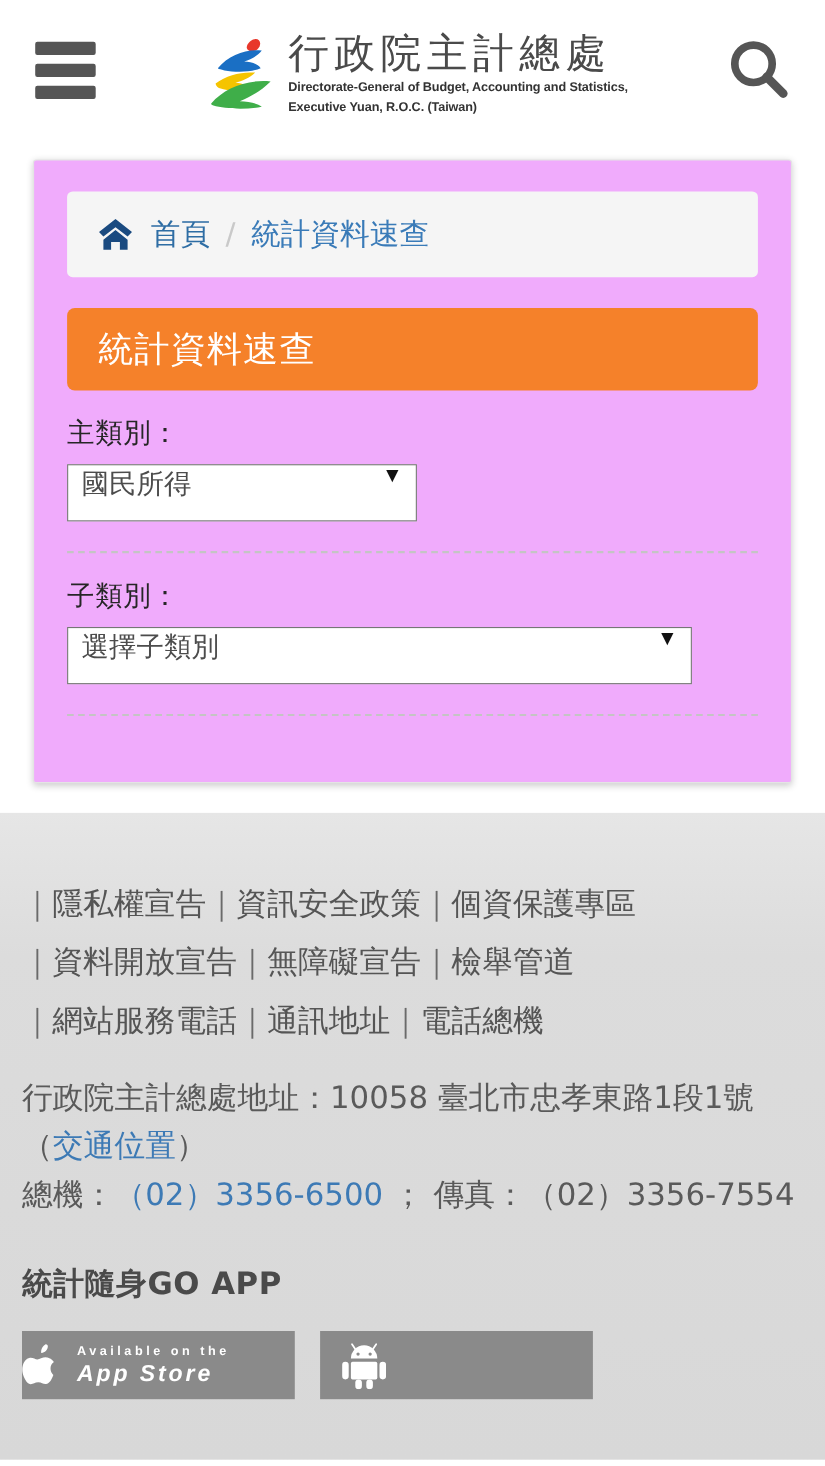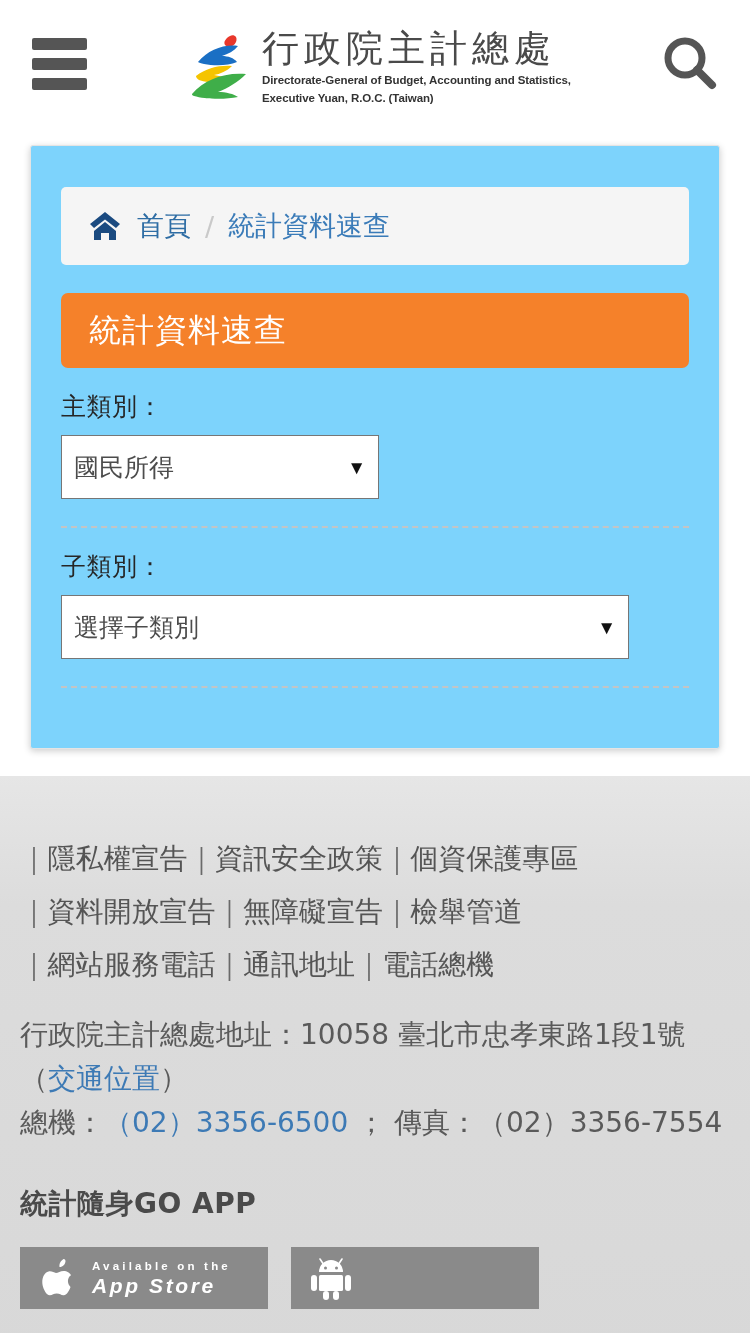--- a/index.html
+++ b/index.html
@@ -81,25 +81,25 @@
     height: 64px;
     cursor: pointer;
   }
 
   
   .page-wrap {
     background: #ffffff;
     padding: 15px 30px 27px 30px;
   }
   .card {
-    background: #7dd3fc;
+    background: #f0abfc;
     border: 1px solid #e4e4e4;
     border-radius: 3px;
     box-shadow: 0 2px 7px rgba(0,0,0,0.20);
-    padding: 41px 30px 60px 30px;
+    padding: 28px 30px 60px 30px;
   }
 
   .breadcrumb {
     background: #f5f5f5;
     border-radius: 5px;
     height: 78px;
     display: flex;
     align-items: center;
     padding: 0 28px;
     font-size: 27px;
@@ -140,25 +140,24 @@
   .field-label {
     font-size: 25px;
     font-weight: normal;
     color: #262626;
     margin-bottom: 12px;
     letter-spacing: 0.5px;
     font-family: "DejaVu Sans", sans-serif;
   }
   .select-box {
     position: relative;
-    height: 64px;
+    height: 52px;
     border: 1px solid #767676;
     background: #ffffff;
     display: flex;
-    align-items: center;
     padding: 0 12px;
     cursor: pointer;
   }
   .select-box.narrow { width: 318px; }
   .select-box.wide { width: 568px; }
   .select-value {
     font-size: 25px;
     color: #4c4c4c;
     font-family: "DejaVu Sans", sans-serif;
     flex: 1;
@@ -221,21 +220,21 @@
     gap: 23px;
   }
   .badge {
     width: 248px;
     height: 62px;
     background: #8a8a8a;
     display: flex;
     align-items: center;
     cursor: pointer;
   }
-  .badge-ios { padding-left: 22px; }
+  .badge-ios { }
   .badge-goo { padding-left: 20px; }
   .badge-txt { margin-left: 14px; color: #ffffff; }
   .ios-l1 {
     font-size: 11.5px;
     letter-spacing: 3.2px;
     font-family: "Liberation Sans", sans-serif;
     font-weight: bold;
     line-height: 15px;
   }
   .ios-l2 {

